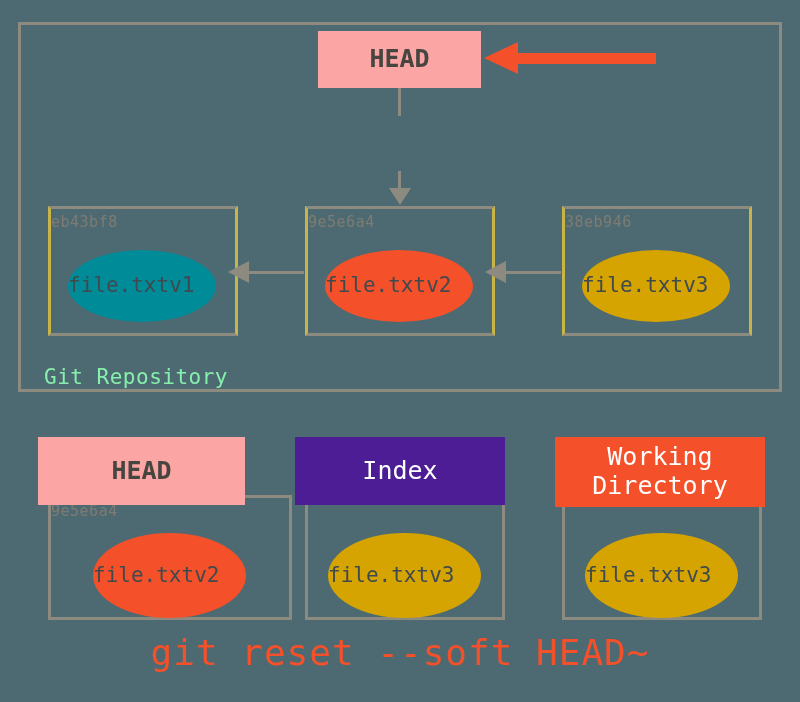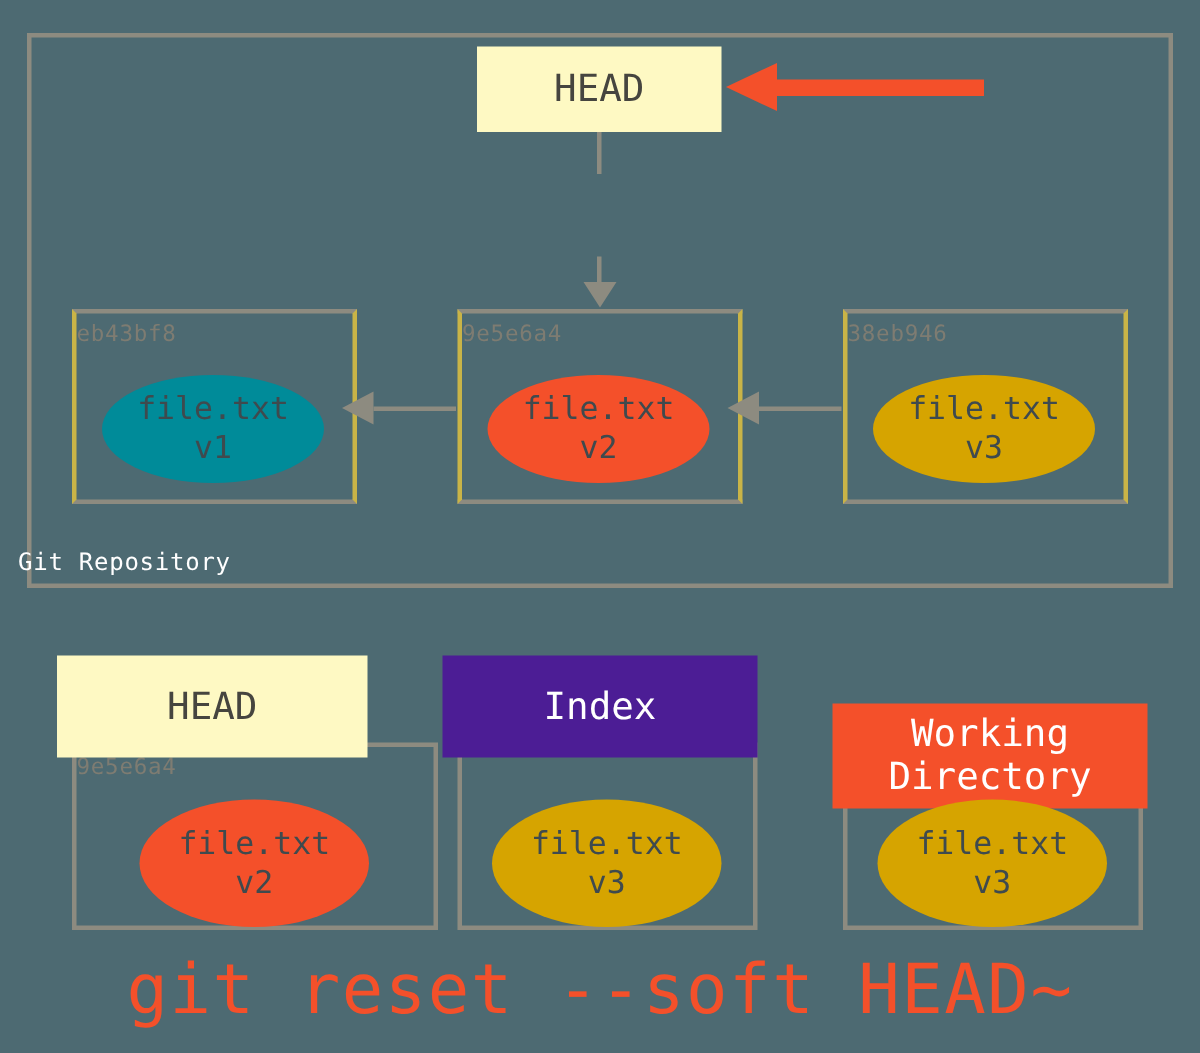--- a/index.html
+++ b/index.html
@@ -21,56 +21,56 @@
     position: absolute;
     left: 18px;
     top: 22px;
     width: 764px;
     height: 370px;
     border: 3px solid #8d8b80;
     box-sizing: border-box;
   }
   .repo-label {
     position: absolute;
-    left: 12px;
+    left: 44px;
     top: 365px;
-    font-size: 16px;
-    color: #ffffff;
+    font-size: 21px;
+    color: #86efac;
     letter-spacing: 0.5px;
     white-space: nowrap;
   }
 
   
   .labelbox {
     position: absolute;
     display: flex;
     align-items: center;
     justify-content: center;
     text-align: center;
     box-sizing: border-box;
     line-height: 1.15;
   }
   .labelbox.head {
-    background: #fef9c3;
+    background: #fca5a5;
     color: #46453f;
+    font-weight: bold;
   }
   .labelbox.branch {
     background: #ccا9900;
     background: #cc9900;
     color: #ffffff;
   }
   .labelbox.index {
     background: #4c1d95;
     color: #ffffff;
   }
   .labelbox.workdir {
     background: #f4511e;
     background: #f4502a;
     color: #ffffff;
-    margin-top: 32px;
   }
 
   
   .cbox {
     position: absolute;
     box-sizing: border-box;
     border: 3px solid #8d8b80;
   }
   .cbox.tinted {
     border-left-color: #c9b447;
@@ -84,23 +84,22 @@
     text-align: left;
     font-size: 15px;
     color: #7e7c72;
     letter-spacing: 0.5px;
   }
 
   
   .blob {
     position: absolute;
     display: flex;
-    flex-direction: column;
+    flex-direction: row;
     align-items: center;
-    justify-content: center;
     border-radius: 50%;
     text-align: center;
     color: #3f4a4e;
     font-size: 21px;
     line-height: 1.22;
     white-space: pre;
   }
   .blob.teal   { background: #008b99; }
   .blob.red    { background: #f4502a; }
   .blob.gold   { background: #d6a400; }
@@ -149,21 +148,21 @@
   }
 
   
   .caption {
     position: absolute;
     left: 0;
     right: 0;
     top: 632px;
     text-align: center;
     color: #f4502a;
-    font-size: 46px;
+    font-size: 36px;
     letter-spacing: 1px;
     white-space: pre;
   }
 </style>
 </head>
 <body style="background: rgb(77, 106, 114);">
 
 <div id="canvas">
 
   <div class="repo-frame"></div>

